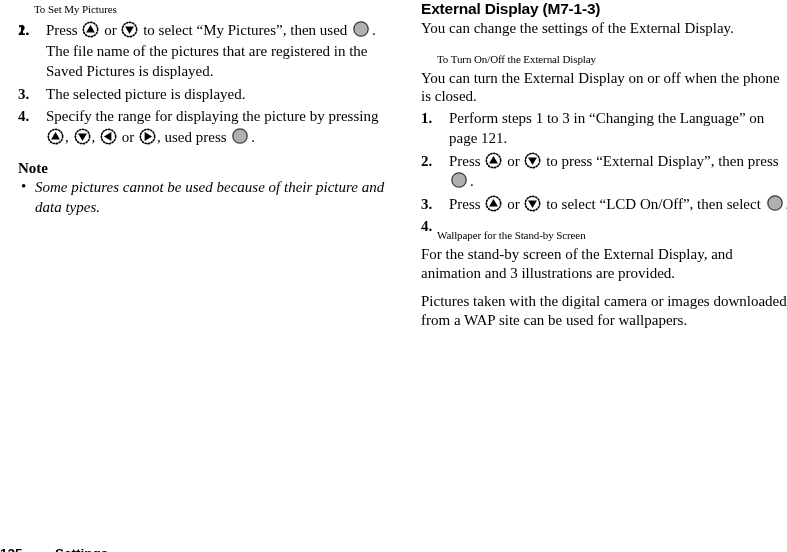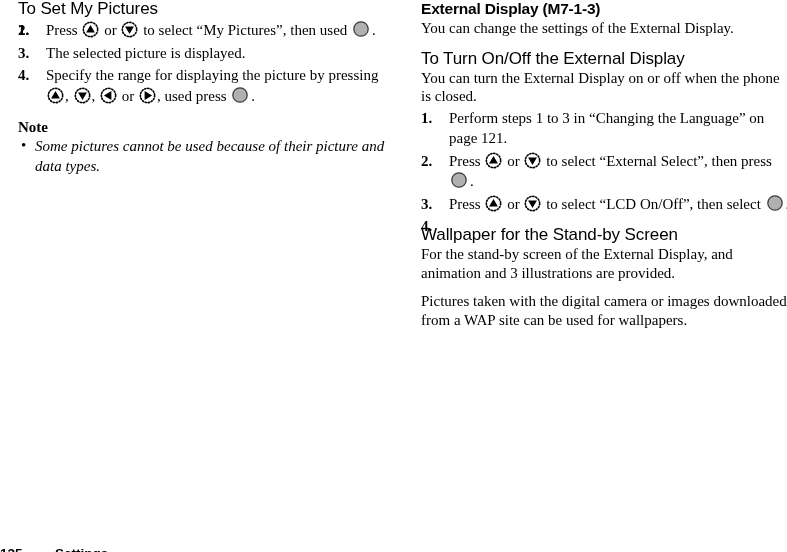--- a/index.html
+++ b/index.html
@@ -34,25 +34,25 @@
   
   .h-main {
     font-family: "Liberation Sans", "DejaVu Sans", sans-serif;
     font-weight: bold;
     font-size: 15.5px;
     line-height: 18px;
     margin: 0 0 1px 0;
     letter-spacing: -0.2px;
   }
   .h-sub {
-    font-family: Liberation Sans, sans-serif;
+    font-family: Liberation Serif, serif;
     font-weight: normal;
-    font-size: 17px;
+    font-size: 11px;
     line-height: 18px;
-    margin: 0 0 1px 0;
+    margin: 0 0 1px 16px;
     letter-spacing: -0.1px;
   }
   .h-sub.spaced { margin-top: 12px; }
 
   
   p.body {
     font-size: 15px;
     line-height: 18.6px;
     margin: 0 0 0 0;
   }
@@ -153,20 +153,21 @@
         <li><span class="num">1.</span></li>
         <li><span class="num">2.</span><span><span>Press </span><span class="key key-dir"><svg viewBox="0 0 20 20" width="17" height="17">
                 <circle cx="10" cy="10" r="8.4" fill="none" stroke="#000000" stroke-width="1.9" stroke-dasharray="1.5 2.1" stroke-linecap="round"></circle>
                 <path d="M10 4.6 L15.2 13.4 L4.8 13.4 Z" fill="#000000"></path>
               </svg></span><span> or </span><span class="key key-dir"><svg viewBox="0 0 20 20" width="17" height="17">
                 <circle cx="10" cy="10" r="8.4" fill="none" stroke="#000000" stroke-width="1.9" stroke-dasharray="1.5 2.1" stroke-linecap="round"></circle>
                 <path d="M10 15.4 L4.8 6.6 L15.2 6.6 Z" fill="#000000"></path>
               </svg></span><span> to select “My Pictures”, then used </span><span class="key key-center"><svg viewBox="0 0 20 20" width="18" height="18">
                 <circle cx="10" cy="10" r="8" fill="#b0b0b0" stroke="#3a3a3a" stroke-width="1.4"></circle>
               </svg></span><span>.</span></span></li>
+        <div class="sub-note">The file name of the pictures that are registered in the Saved Pictures is displayed.</div>
         <li><span class="num">3.</span></li>
         <div class="sub-note">The selected picture is displayed.</div>
         <li><span class="num">4.</span><span><span>Specify the range for displaying the picture by pressing </span><span class="key key-dir"><svg viewBox="0 0 20 20" width="17" height="17">
                 <circle cx="10" cy="10" r="8.4" fill="none" stroke="#000000" stroke-width="1.9" stroke-dasharray="1.5 2.1" stroke-linecap="round"></circle>
                 <path d="M10 4.6 L15.2 13.4 L4.8 13.4 Z" fill="#000000"></path>
               </svg></span><span>, </span><span class="key key-dir"><svg viewBox="0 0 20 20" width="17" height="17">
                 <circle cx="10" cy="10" r="8.4" fill="none" stroke="#000000" stroke-width="1.9" stroke-dasharray="1.5 2.1" stroke-linecap="round"></circle>
                 <path d="M10 15.4 L4.8 6.6 L15.2 6.6 Z" fill="#000000"></path>
               </svg></span><span>, </span><span class="key key-dir"><svg viewBox="0 0 20 20" width="17" height="17">
                 <circle cx="10" cy="10" r="8.4" fill="none" stroke="#000000" stroke-width="1.9" stroke-dasharray="1.5 2.1" stroke-linecap="round"></circle>
@@ -191,21 +192,21 @@
     <div class="h-sub spaced">To Turn On/Off the External Display</div>
     <p class="body">You can turn the External Display on or off when the phone is closed.</p>
     <ol class="steps">
         <li><span class="num">1.</span><span><span>Perform steps 1 to 3 in “Changing the Language” on page 121.</span></span></li>
         <li><span class="num">2.</span><span><span>Press </span><span class="key key-dir"><svg viewBox="0 0 20 20" width="17" height="17">
                 <circle cx="10" cy="10" r="8.4" fill="none" stroke="#000000" stroke-width="1.9" stroke-dasharray="1.5 2.1" stroke-linecap="round"></circle>
                 <path d="M10 4.6 L15.2 13.4 L4.8 13.4 Z" fill="#000000"></path>
               </svg></span><span> or </span><span class="key key-dir"><svg viewBox="0 0 20 20" width="17" height="17">
                 <circle cx="10" cy="10" r="8.4" fill="none" stroke="#000000" stroke-width="1.9" stroke-dasharray="1.5 2.1" stroke-linecap="round"></circle>
                 <path d="M10 15.4 L4.8 6.6 L15.2 6.6 Z" fill="#000000"></path>
-              </svg></span><span> to select “External Select”, then press </span><span class="key key-center"><svg viewBox="0 0 20 20" width="18" height="18">
+              </svg></span><span> to press “External Display”, then press </span><span class="key key-center"><svg viewBox="0 0 20 20" width="18" height="18">
                 <circle cx="10" cy="10" r="8" fill="#b0b0b0" stroke="#3a3a3a" stroke-width="1.4"></circle>
               </svg></span><span>.</span></span></li>
         <li><span class="num">3.</span><span><span>Press </span><span class="key key-dir"><svg viewBox="0 0 20 20" width="17" height="17">
                 <circle cx="10" cy="10" r="8.4" fill="none" stroke="#000000" stroke-width="1.9" stroke-dasharray="1.5 2.1" stroke-linecap="round"></circle>
                 <path d="M10 4.6 L15.2 13.4 L4.8 13.4 Z" fill="#000000"></path>
               </svg></span><span> or </span><span class="key key-dir"><svg viewBox="0 0 20 20" width="17" height="17">
                 <circle cx="10" cy="10" r="8.4" fill="none" stroke="#000000" stroke-width="1.9" stroke-dasharray="1.5 2.1" stroke-linecap="round"></circle>
                 <path d="M10 15.4 L4.8 6.6 L15.2 6.6 Z" fill="#000000"></path>
               </svg></span><span> to select “LCD On/Off”, then select </span><span class="key key-center"><svg viewBox="0 0 20 20" width="18" height="18">
                 <circle cx="10" cy="10" r="8" fill="#b0b0b0" stroke="#3a3a3a" stroke-width="1.4"></circle>

